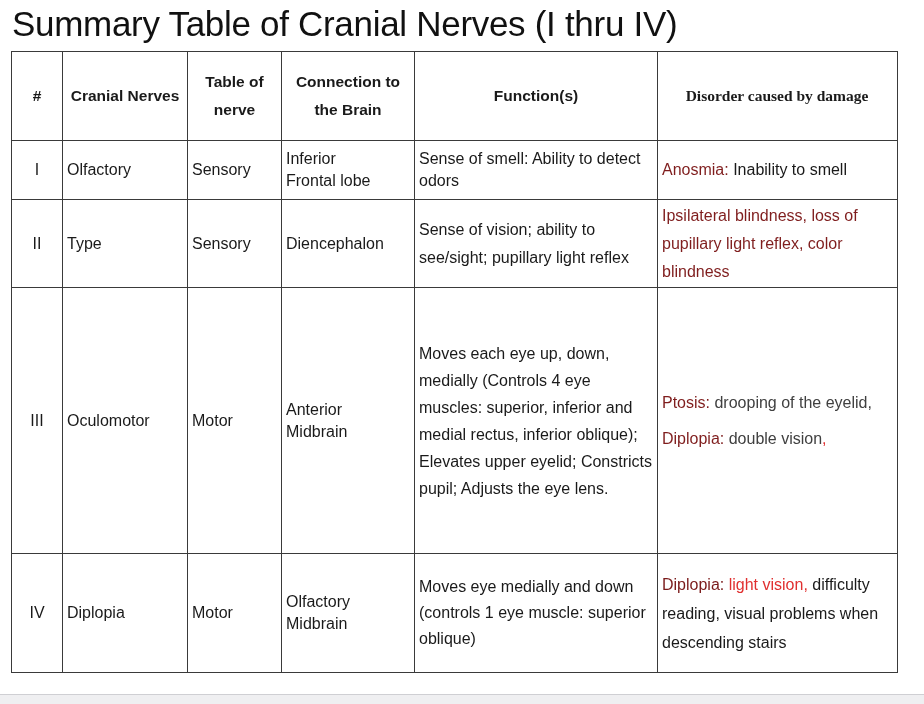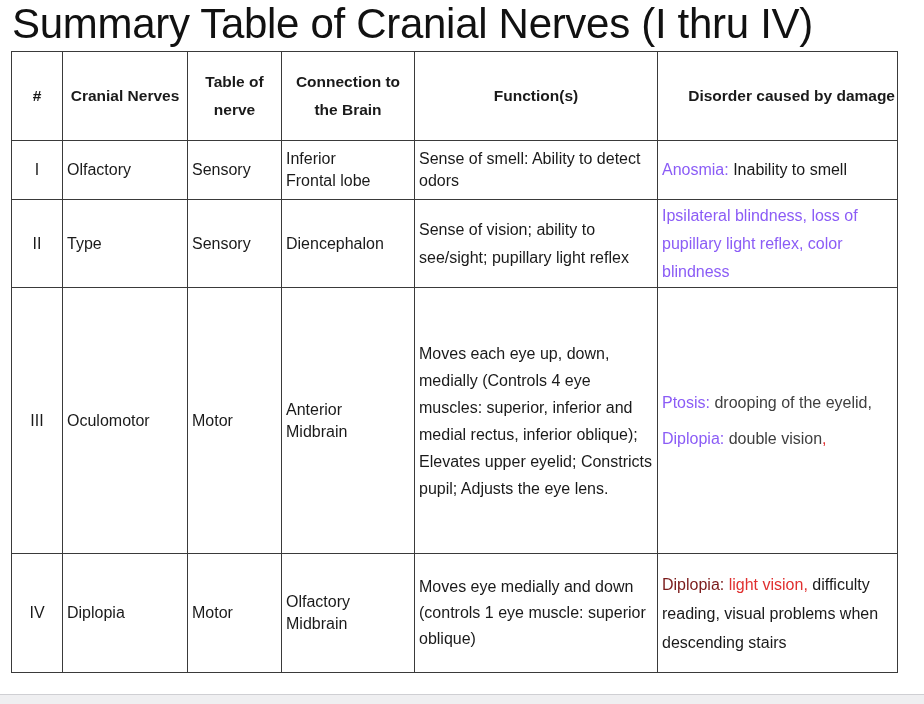--- a/index.html
+++ b/index.html
@@ -4,21 +4,21 @@
   <style>
     html, body { margin: 0; padding: 0; }
     body {
       width: 924px; height: 704px; position: relative; overflow: hidden;
       background: #ffffff;
       font-family: "Liberation Sans", "DejaVu Sans", sans-serif;
       color: #1a1a1a;
     }
     .title {
       position: absolute; left: 12px; top: 2px;
-      font-size: 42px; line-height: 44px; color: #111;
+      font-size: 35px; line-height: 44px; color: #111;
       letter-spacing: -0.3px; white-space: nowrap;
     }
     table.nerves {
       position: absolute; left: 11px; top: 51px;
       width: 886px;
       border-collapse: collapse;
       table-layout: fixed;
       font-size: 16px; line-height: 22px;
     }
     table.nerves th, table.nerves td {
@@ -37,21 +37,21 @@
     tr.r2 { height: 88px; }
     tr.r3 { height: 266px; }
     tr.r4 { height: 119px; }
     td.func { line-height: 24px; }
     tr.r1 td { line-height: 22px; }
     tr.r2 td.func, tr.r2 td.dis { line-height: 28px; }
     tr.r3 td.func { line-height: 27px; }
     tr.r4 td.func { line-height: 26px; }
     tr.r4 td.dis { line-height: 29px; }
     tr.r3 td.dis { line-height: 26px; color: #404040; margin-left: 22px; }
-    .red { color: #8b5cf6; }
+    .red { color: #7f1d1d; }
     .bright-red { color: #e03030; }
     .dark-red { color: #7a1a1a; }
     .gap { display: block; height: 10px; }
     .bottom-bar {
       position: absolute; left: 0; top: 694px; width: 924px; height: 10px;
       background: #efeff1; border-top: 1px solid #cfcfd3;
     }
   </style>
 </head>
 <body>
@@ -67,21 +67,21 @@
     <col style="width:243px">
     <col style="width:240px">
   </colgroup>
   <tbody>
       <tr class="hdr">
     <th>#</th>
     <th>Cranial Nerves</th>
     <th>Table of nerve</th>
     <th>Connection to the Brain</th>
     <th>Function(s)</th>
-    <th style="white-space:nowrap;text-align:right;padding-left:1px;">Disorder caused by damage</th>
+    <th style="white-space:nowrap;text-align:center;padding-left:1px;font-family:Liberation Serif, serif;">Disorder caused by damage</th>
   </tr>
 
   <tr class="r1">
     <td class="num">I</td>
     <td>Olfactory</td>
     <td>Sensory</td>
     <td>
       <span style="display:block">Inferior</span>
       <span style="display:block">Frontal lobe</span>
     </td>

